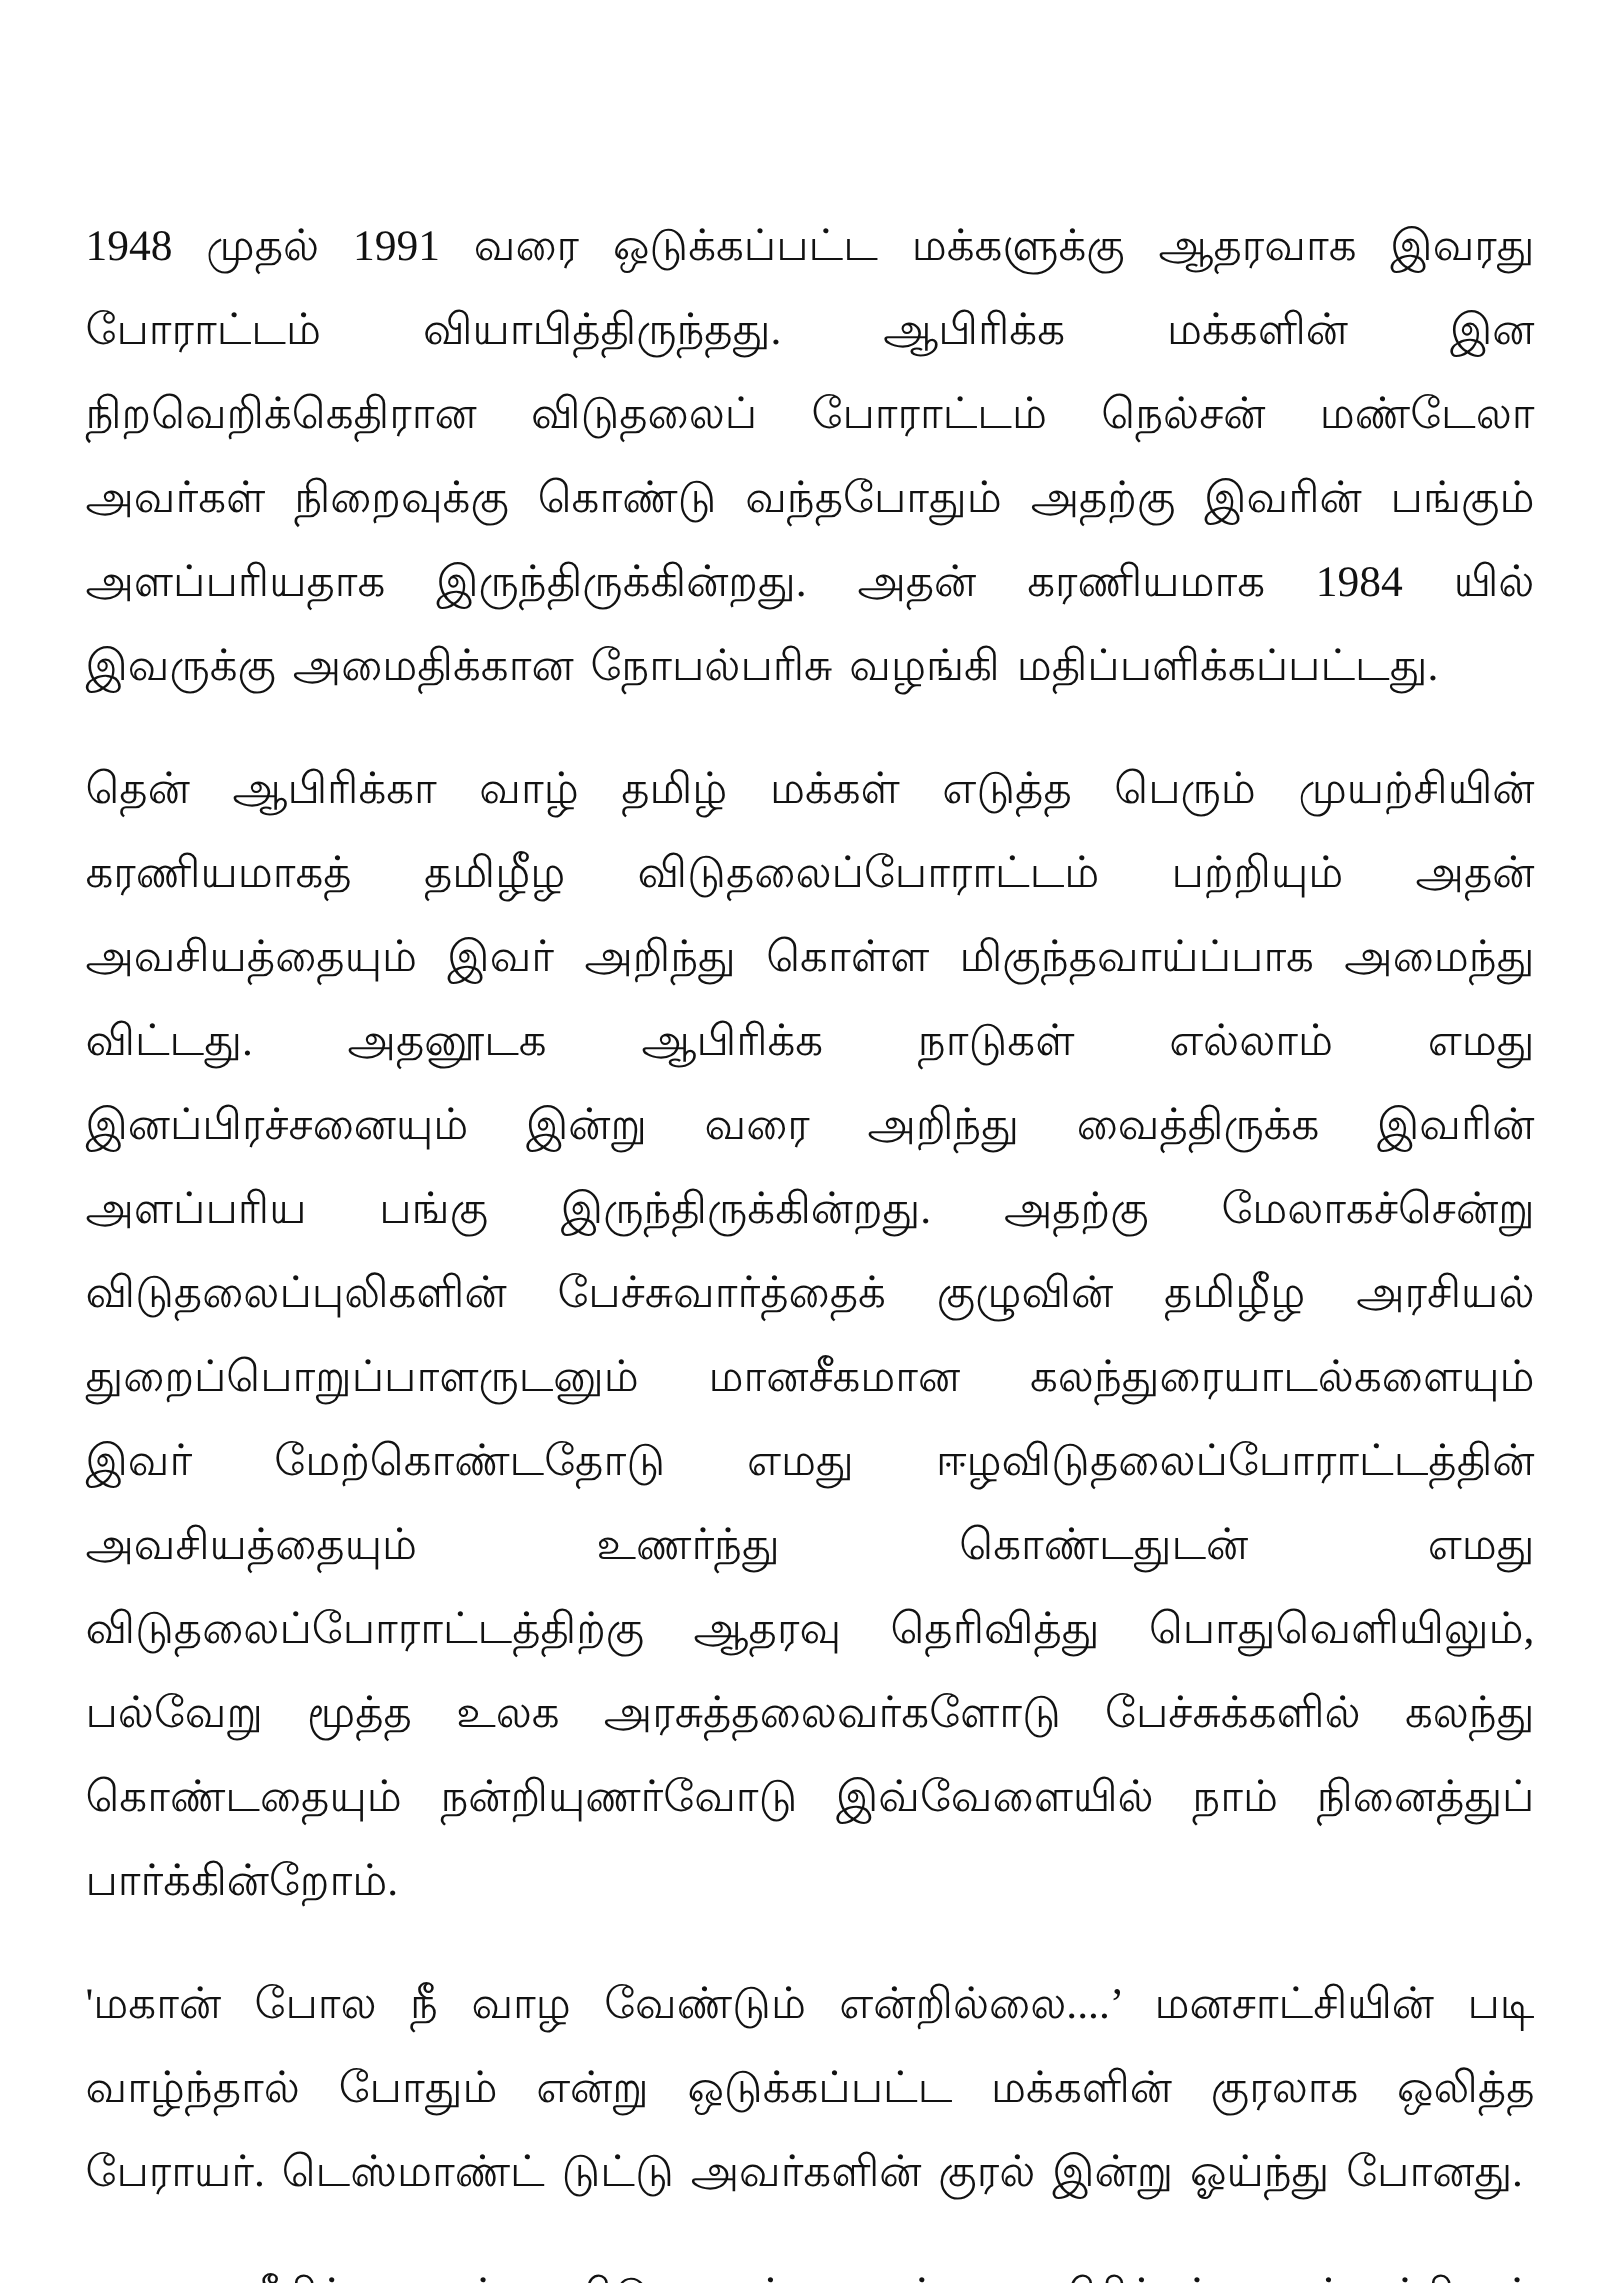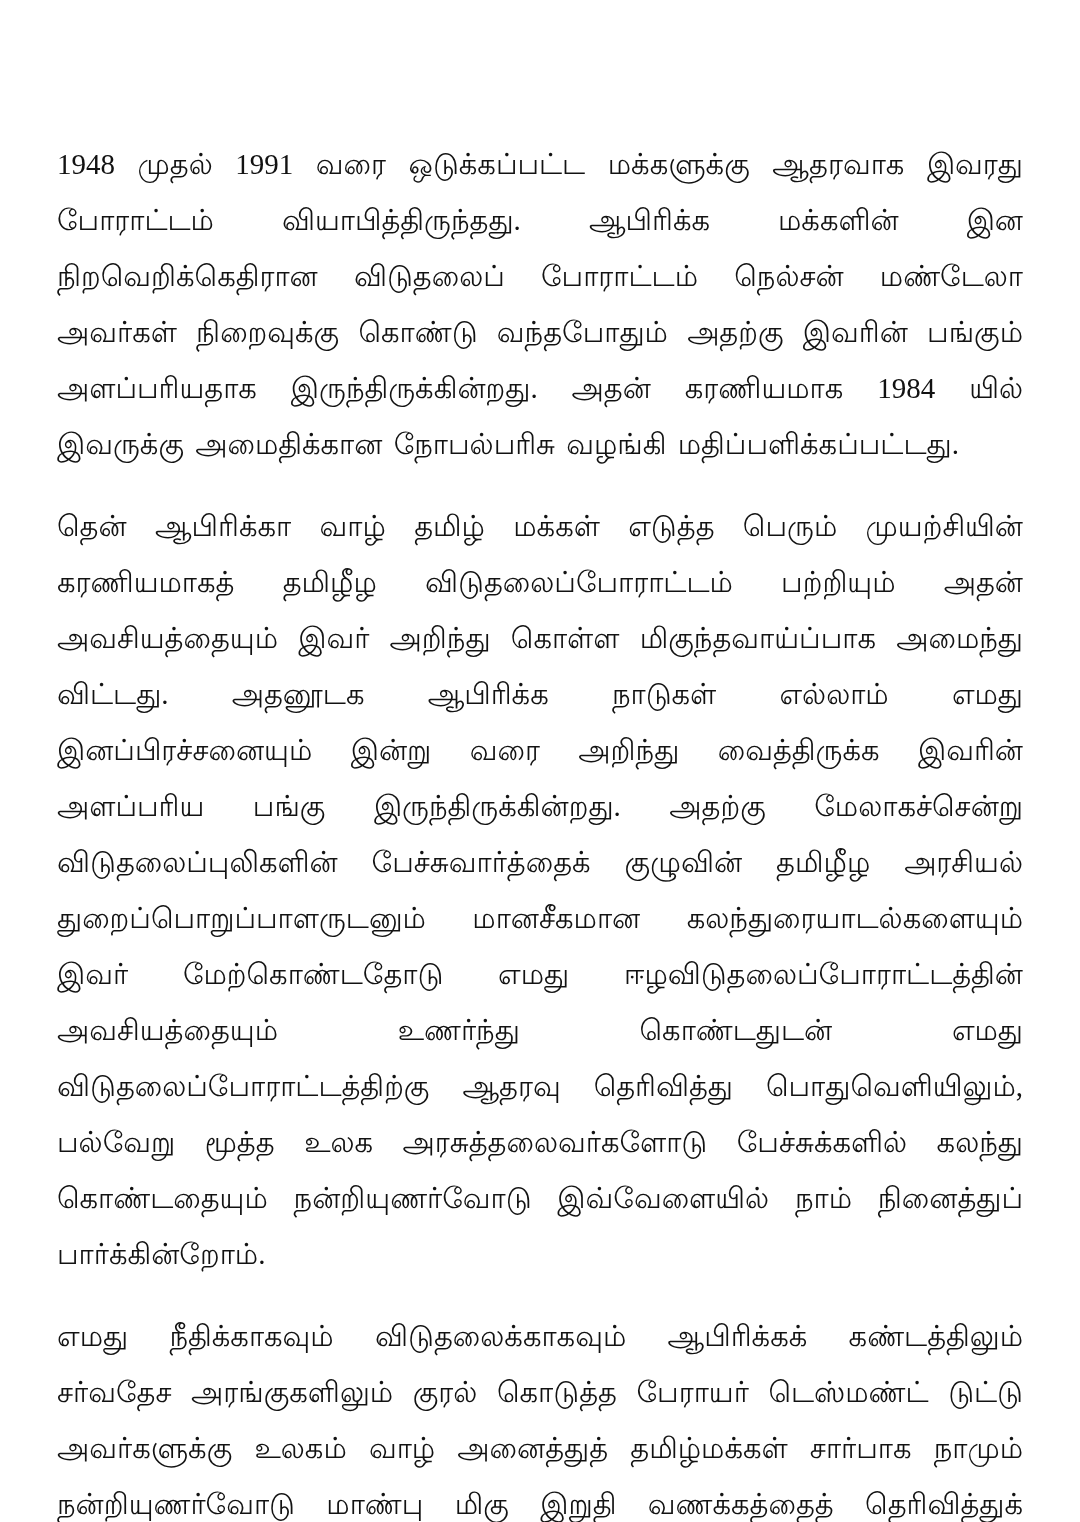--- a/index.html
+++ b/index.html
@@ -36,17 +36,18 @@
 </head>
 <body>
 
 <div class="page">
   <div class="content">
 
     <p class="para">1948 முதல் 1991 வரை ஒடுக்கப்பட்ட மக்களுக்கு ஆதரவாக இவரது போராட்டம் வியாபித்திருந்தது. ஆபிரிக்க மக்களின் இன நிறவெறிக்கெதிரான விடுதலைப் போராட்டம் நெல்சன் மண்டேலா அவர்கள் நிறைவுக்கு கொண்டு வந்தபோதும் அதற்கு இவரின் பங்கும் அளப்பரியதாக இருந்திருக்கின்றது. அதன் கரணியமாக 1984 யில்  இவருக்கு அமைதிக்கான நோபல்பரிசு வழங்கி மதிப்பளிக்கப்பட்டது.</p>
 
     <p class="para">தென் ஆபிரிக்கா வாழ் தமிழ் மக்கள் எடுத்த பெரும் முயற்சியின் கரணியமாகத் தமிழீழ விடுதலைப்போராட்டம் பற்றியும் அதன் அவசியத்தையும் இவர் அறிந்து கொள்ள மிகுந்தவாய்ப்பாக அமைந்து விட்டது. அதனூடக ஆபிரிக்க நாடுகள் எல்லாம் எமது இனப்பிரச்சனையும் இன்று வரை அறிந்து வைத்திருக்க இவரின் அளப்பரிய பங்கு இருந்திருக்கின்றது. அதற்கு மேலாகச்சென்று விடுதலைப்புலிகளின் பேச்சுவார்த்தைக் குழுவின் தமிழீழ அரசியல் துறைப்பொறுப்பாளருடனும் மானசீகமான கலந்துரையாடல்களையும் இவர் மேற்கொண்டதோடு எமது ஈழவிடுதலைப்போராட்டத்தின் அவசியத்தையும் உணர்ந்து கொண்டதுடன் எமது விடுதலைப்போராட்டத்திற்கு ஆதரவு தெரிவித்து பொதுவெளியிலும், பல்வேறு மூத்த உலக அரசுத்தலைவர்களோடு பேச்சுக்களில் கலந்து கொண்டதையும் நன்றியுணர்வோடு இவ்வேளையில் நாம் நினைத்துப் பார்க்கின்றோம்.</p>
 
+    <p class="para">'மகான் போல நீ வாழ வேண்டும் என்றில்லை....’ மனசாட்சியின் படி வாழ்ந்தால் போதும் என்று ஒடுக்கப்பட்ட மக்களின் குரலாக ஒலித்த பேராயர். டெஸ்மாண்ட்  டுட்டு அவர்களின் குரல் இன்று ஓய்ந்து போனது.</p>
 
     <p class="para">எமது நீதிக்காகவும் விடுதலைக்காகவும் ஆபிரிக்கக் கண்டத்திலும் சர்வதேச அரங்குகளிலும் குரல் கொடுத்த பேராயர் டெஸ்மண்ட் டுட்டு அவர்களுக்கு உலகம் வாழ் அனைத்துத் தமிழ்மக்கள் சார்பாக நாமும் நன்றியுணர்வோடு மாண்பு மிகு இறுதி வணக்கத்தைத் தெரிவித்துக் கொள்கின்றோம்.</p>
 
   </div>
 </div>
 
 </body></html>

